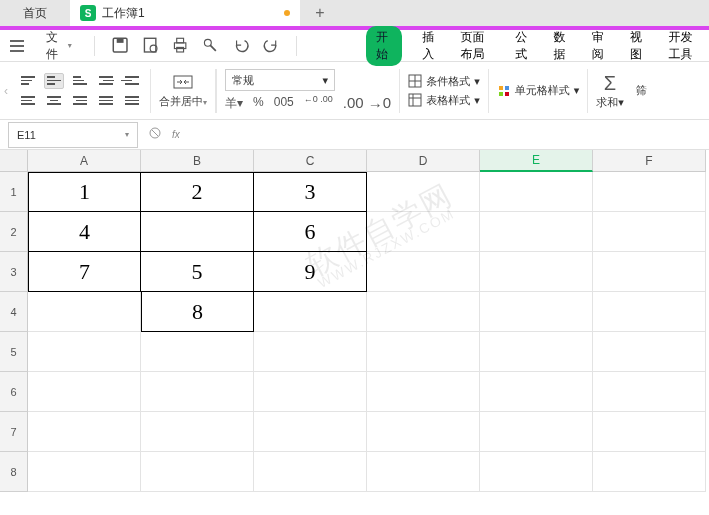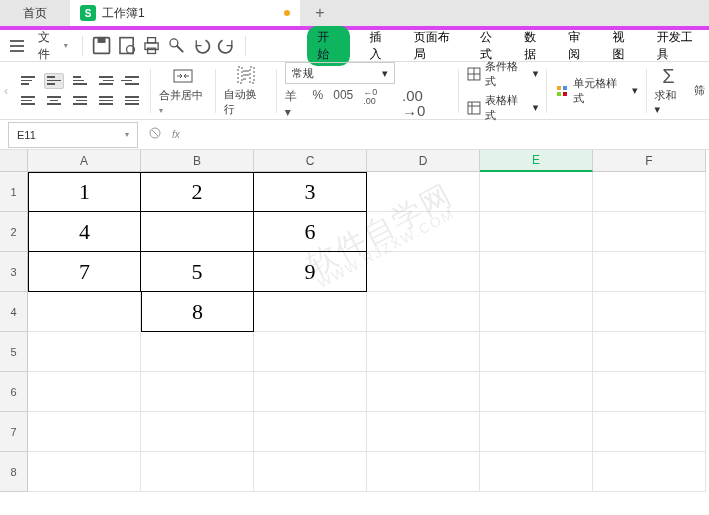--- a/index.html
+++ b/index.html
@@ -7,21 +7,21 @@
 
 
 .tabs-bar { height: 30px; background: #e6e6e6; display: flex; align-items: stretch; border-bottom: 4px solid #d946ef; }
 .tab-home { width: 70px; display: flex; align-items: center; justify-content: center; background: #e6e6e6; color: #333; cursor: pointer; }
 .tab-file { min-width: 230px; background: #fff; display: flex; align-items: center; padding: 0 10px; gap: 6px; position: relative; }
 .tab-file .icon-s { width: 16px; height: 16px; background: #0fb45e; color: #fff; border-radius: 3px; display: flex; align-items: center; justify-content: center; font-size: 10px; font-weight: bold; }
 .tab-file .dot { width: 6px; height: 6px; border-radius: 50%; background: #f5a623; margin-left: auto; }
 .tab-add { width: 40px; display: flex; align-items: center; justify-content: center; color: #666; font-size: 16px; cursor: pointer; }
 
 
-.menu-bar { height: 32px; display: flex; align-items: center; border-bottom: 1px solid #e0e0e0; padding: 0 6px; gap: 4px; }
+.menu-bar { height: 32px; display: flex; align-items: center; border-bottom: 1px solid #e0e0e0; padding: 0 6px; gap: 12px; }
 .hamburger { display: flex; flex-direction: column; gap: 3px; padding: 4px; cursor: pointer; }
 .hamburger span { width: 14px; height: 2px; background: #666; }
 .file-menu { display: flex; align-items: center; gap: 3px; padding: 4px 6px; cursor: pointer; }
 .file-menu .caret { font-size: 8px; color: #888; }
 .vsep { width: 1px; height: 20px; background: #e0e0e0; margin: 0 4px; }
 .qat-icon { width: 22px; height: 22px; display: flex; align-items: center; justify-content: center; color: #555; cursor: pointer; border-radius: 3px; }
 .menu-tabs { display: flex; align-items: center; gap: 18px; margin-left: 14px; }
 .menu-tab { cursor: pointer; color: #000000; padding: 4px 2px; }
 .menu-tab.active { background: #0fb45e; color: #0f172a; border-radius: 10px; padding: 3px 10px; margin-left: 39px; }
 
@@ -207,28 +207,20 @@
   </div>
   <div class="rib-vsep"></div>
   <div class="rib-big">
     <svg viewBox="0 0 20 20">
         <rect x="1" y="4" width="18" height="12" fill="none" stroke="#555"></rect>
         <path d="M4 10 L9 10 M7 8 L9 10 L7 12 M16 10 L11 10 M13 8 L11 10 L13 12" stroke="#555" fill="none"></path>
       </svg>
     <div><span>合并居中</span><span class="caret">▾</span></div>
   </div>
   <div class="rib-vsep"></div>
-  <div class="rib-big">
-    <svg viewBox="0 0 20 20">
-        <rect x="2" y="2" width="4" height="16" fill="none" stroke="#555" stroke-dasharray="2"></rect>
-        <rect x="14" y="2" width="4" height="16" fill="none" stroke="#555" stroke-dasharray="2"></rect>
-        <path d="M7 6 H13 M7 10 H13 M7 14 H10" stroke="#555"></path>
-      </svg>
-    <div><span>自动换行</span></div>
-  </div>
   <div class="rib-vsep"></div>
   <div class="num-format">
     <div class="num-select">
       <span>常规</span>
       <span class="caret">▾</span>
     </div>
     <div class="num-icons">
       <span><span>羊</span>▾</span>
       <span>%</span>
       <span>005</span>

